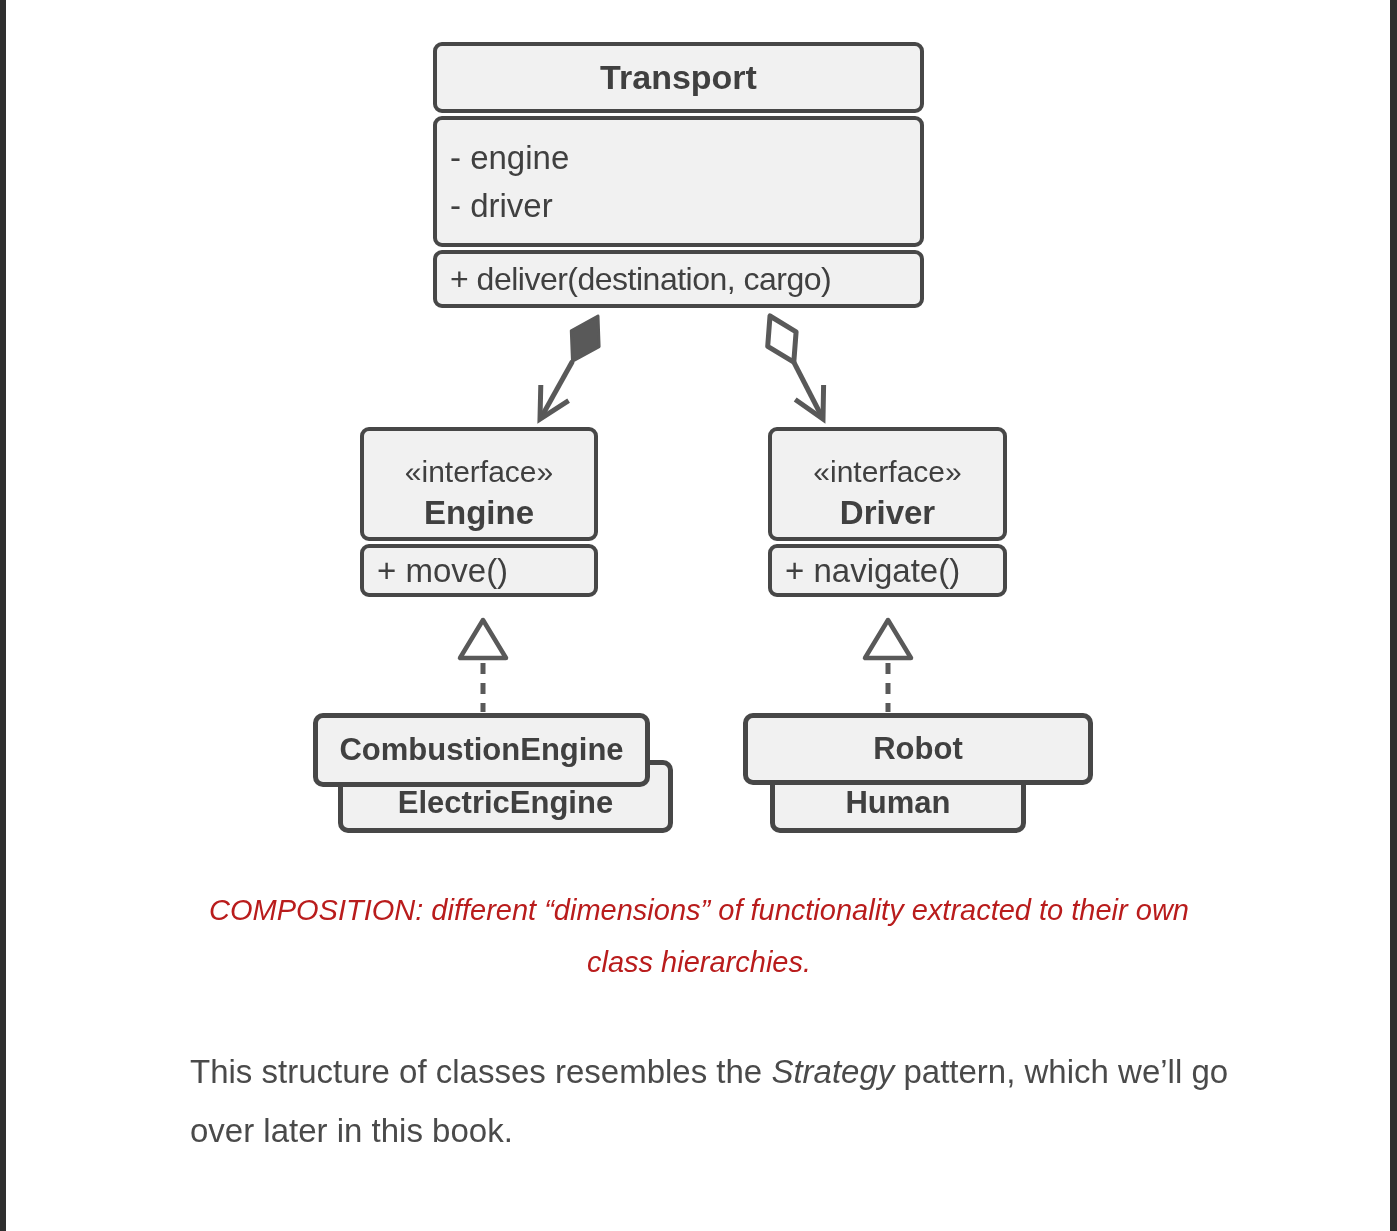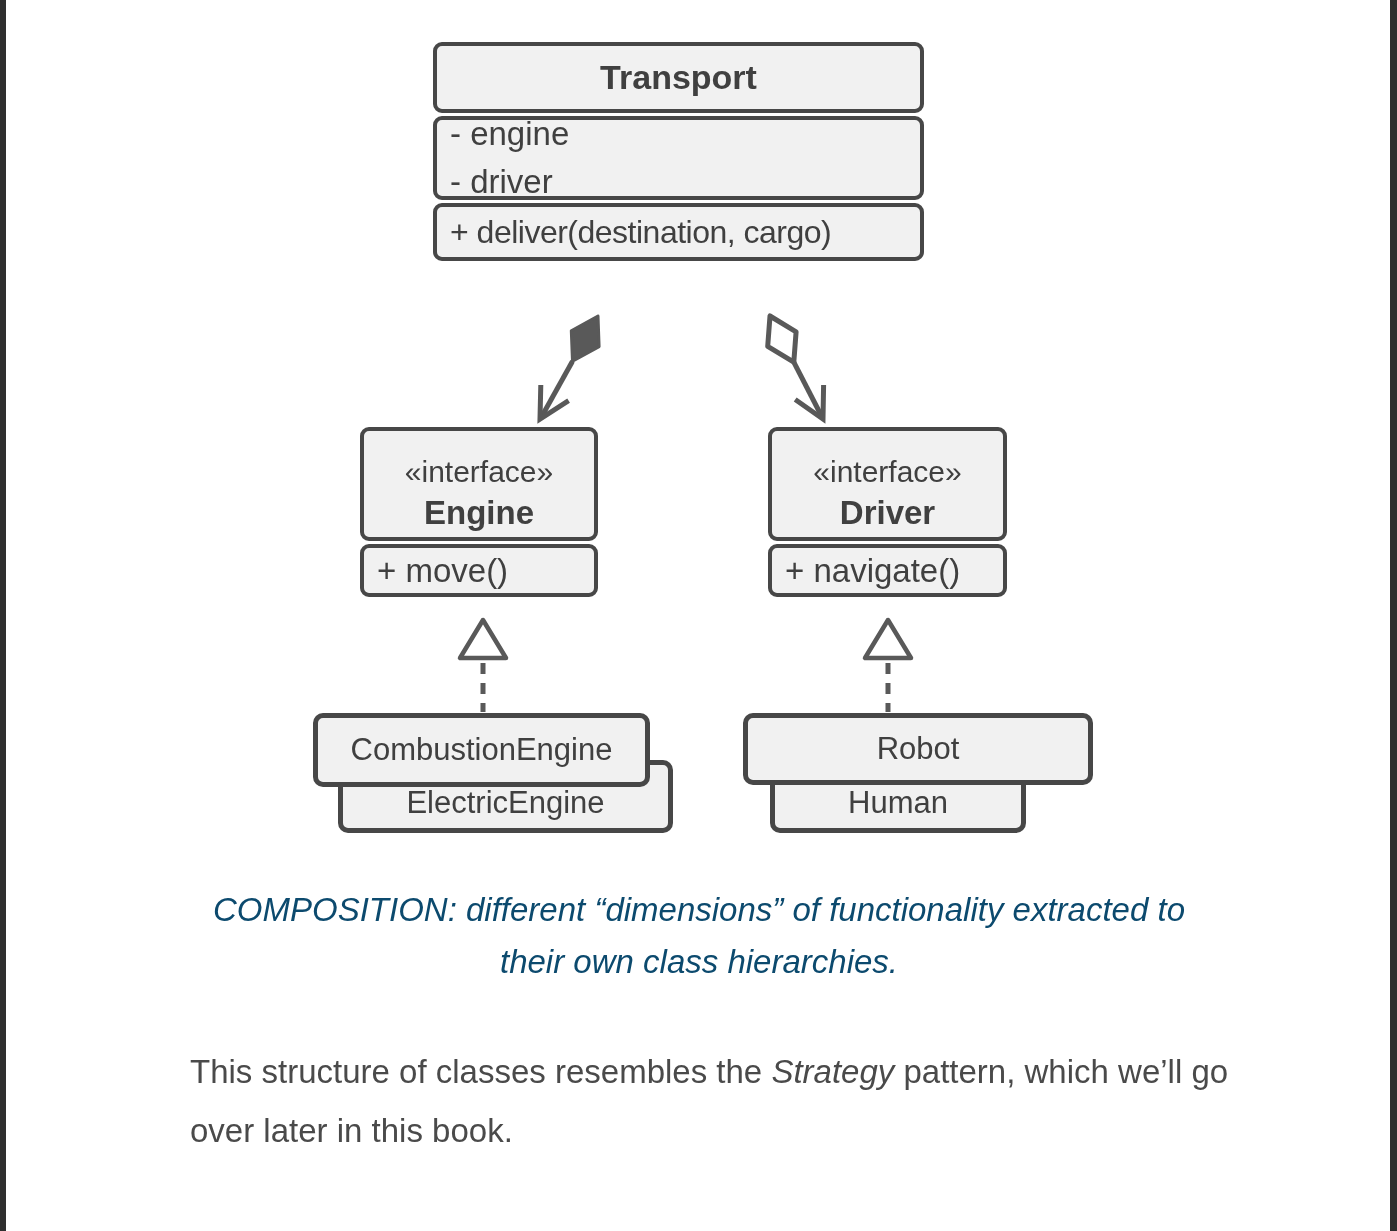--- a/index.html
+++ b/index.html
@@ -41,48 +41,48 @@
   .comp.center{align-items:center;text-align:right;}
   .comp.left-pad{padding-left:13px;}
   .class-title{font-weight:bold;font-size:34px;}
   .stereotype{font-size:30px;line-height:38px;margin-top:19px;}
   .iface-title{font-weight:bold;font-size:33px;line-height:44px;}
   .member{font-size:33px;line-height:48px;white-space:nowrap;}
   .member.tight{font-size:32px;letter-spacing:-0.5px;}
 
   .transport{left:433px;top:42px;width:491px;}
   .transport .c-title{height:71px;}
-  .transport .c-fields{height:84px;}
+  .transport .c-fields{height:131px;}
   .transport .c-methods{height:58px;}
 
   .iface{width:238px;top:427px;}
   .iface.engine{left:360px;}
   .iface.driver{left:768px;width:239px;}
   .iface .c-header{height:114px;}
   .iface .c-method{height:53px;}
 
   .impl{
     position:absolute;
     background:var(--box-fill);
     border:5px solid var(--box-border);
     border-radius:10px;
     display:flex;justify-content:center;align-items:center;
-    font-weight:normal;font-size:31px;color:var(--box-text);
+    font-weight:bold;font-size:31px;color:var(--box-text);
     white-space:nowrap;
   }
   .impl.back{align-items:flex-end;padding-bottom:7px;}
   .impl.combustion{left:313px;top:713px;width:337px;height:74px;z-index:2;}
   .impl.electric{left:338px;top:760px;width:335px;height:73px;z-index:1;}
   .impl.robot{left:743px;top:713px;width:350px;height:72px;z-index:2;}
   .impl.human{left:770px;top:762px;width:256px;height:71px;z-index:1;}
 
   .caption{
     position:absolute;left:189px;top:884px;width:1020px;
     text-align:center;font-style:italic;
-    font-size:33px;line-height:52px;color:#0c4a6e;
+    font-size:29px;line-height:52px;color:#b91c1c;
   }
   .paragraph{
     position:absolute;left:190px;top:1042px;width:1045px;
     font-size:33px;line-height:59px;color:var(--body-text);
   }
 </style>
 </head>
 <body>
 
 <div class="page">

